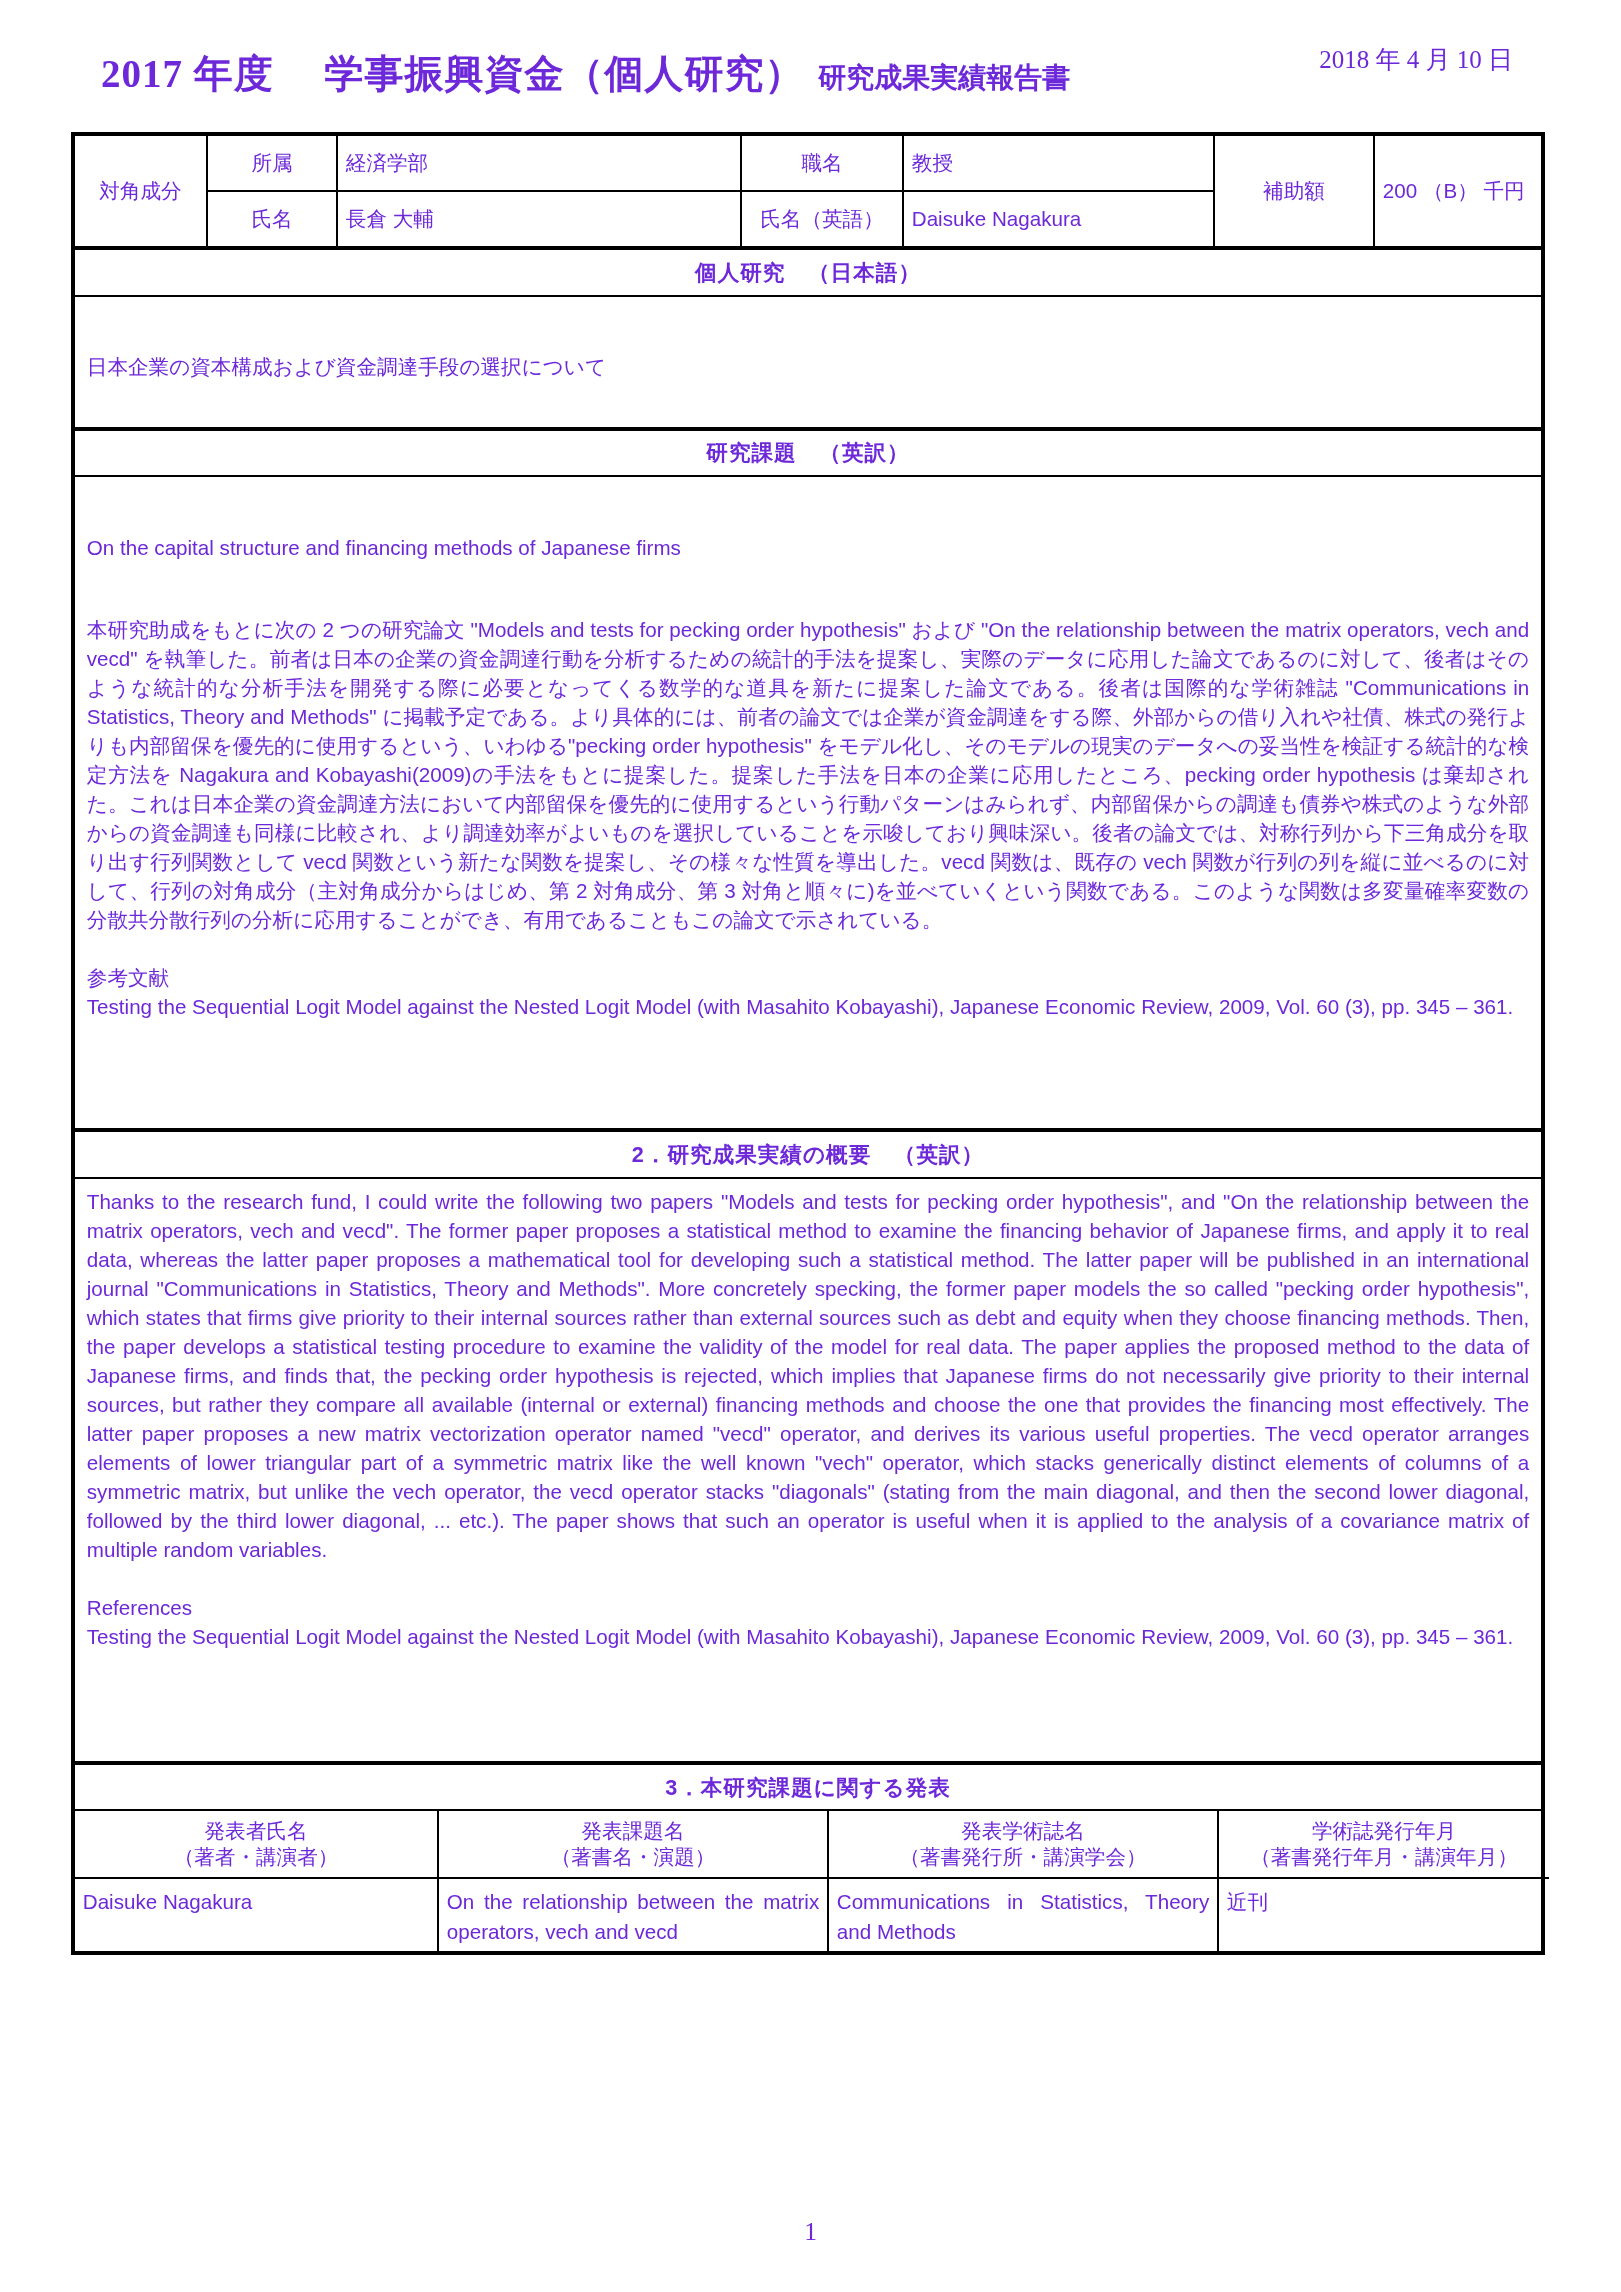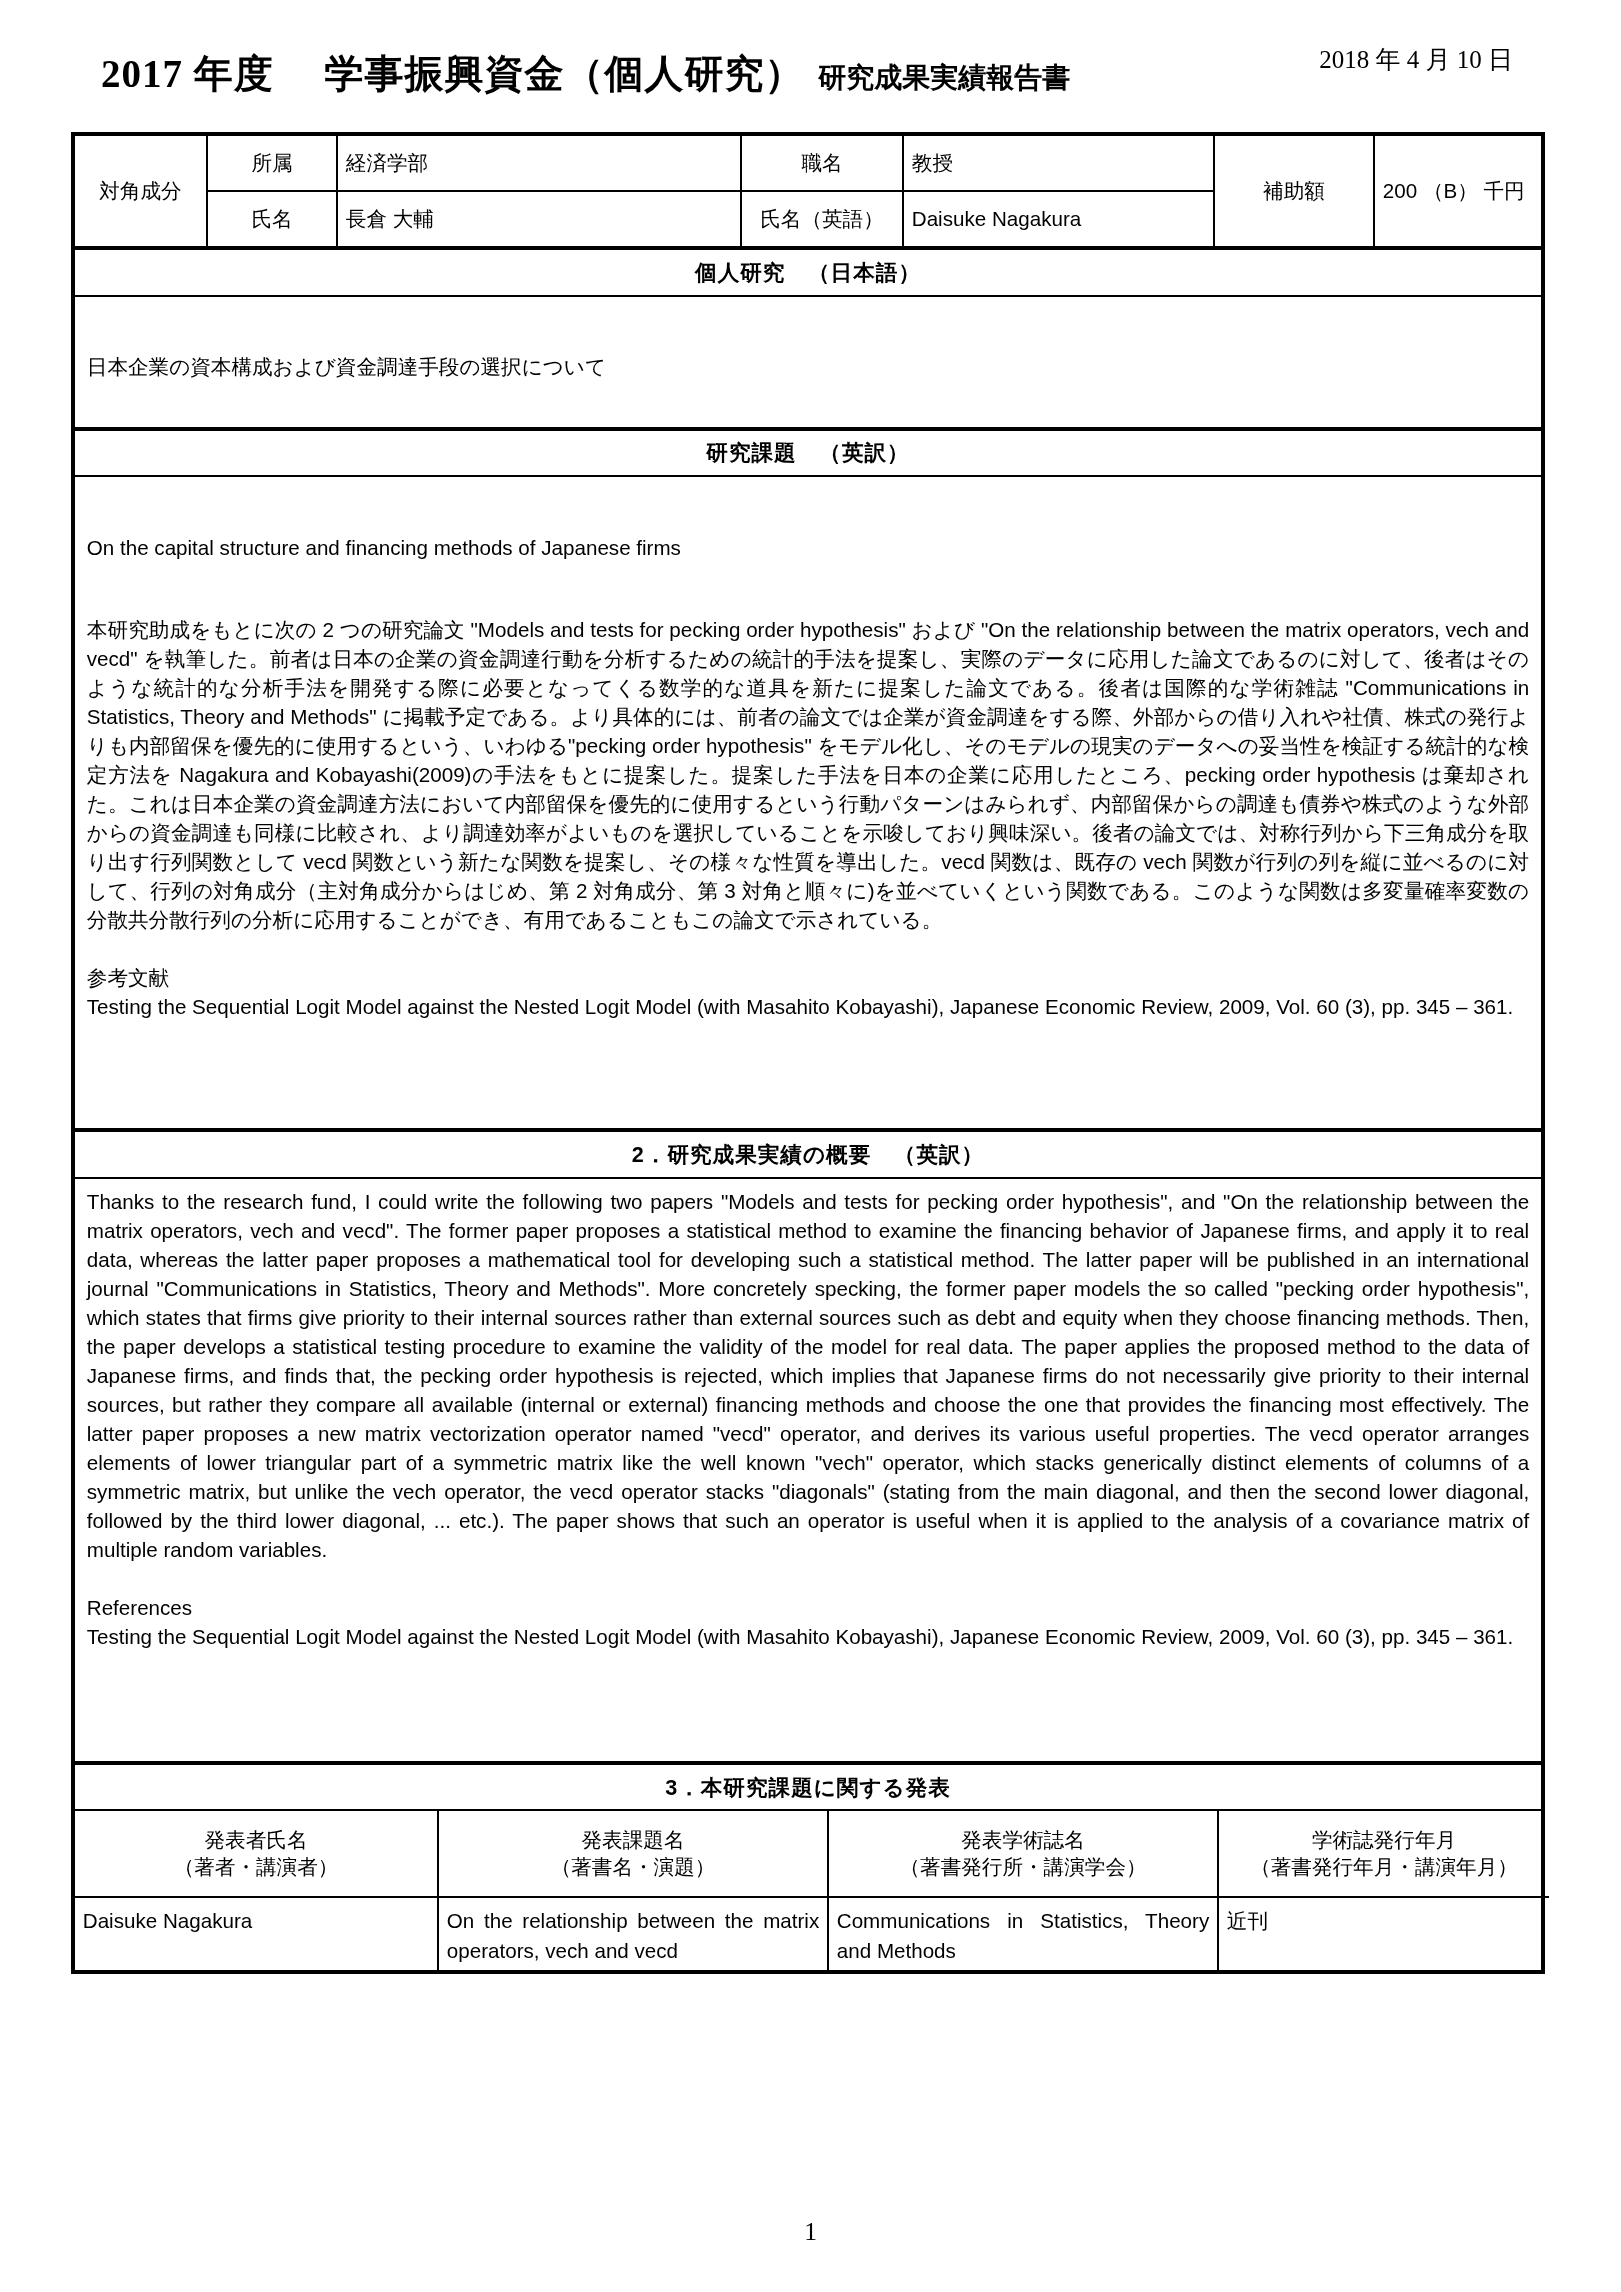--- a/index.html
+++ b/index.html
@@ -1,21 +1,21 @@
 <!DOCTYPE html>
 <html><head>
 <meta charset="utf-8">
 <style>
   html,body{margin:0;padding:0;background:#e8e8e8;}
   .page{
     position:relative;
     width:1621px;height:2293px;
     background:#ffffff;
     font-family:"Liberation Sans",sans-serif;
-    color:#000000;
+    color:#6d28d9;
     overflow:hidden;
   }
   
   .doc-title{
     position:absolute;top:47px;left:101px;
     font-family:"Liberation Serif",serif;
     font-weight:bold;white-space:nowrap;
   }
   .doc-title .t-main{font-size:39px;letter-spacing:1px;}
   .doc-title .t-sub{font-size:28px;margin-left:13.7px;}
@@ -57,21 +57,21 @@
   .body-box{text-align:justify;}
   .body1{min-height:521px;}
   .body2{min-height:582px;}
   .para{margin:0;}
   .ref-label{margin:29px 0 0 0;}
   .ref-text{margin:0;}
   
   .pub td{font-size:20.6px;}
   .pub .hd{
     text-align:center;vertical-align:middle;
-    height:86px;line-height:26.5px;padding:3.9px 2px;
+    height:67px;line-height:26.5px;padding:3.9px 2px;
   }
   .pub .cell{
     vertical-align:top;height:67px;
     padding:7.8px 7.8px 3.9px 7.8px;line-height:30px;
   }
   .pub .just{text-align:justify;}
   
   .pageno{
     position:absolute;top:2217px;left:0;width:100%;
     text-align:center;

